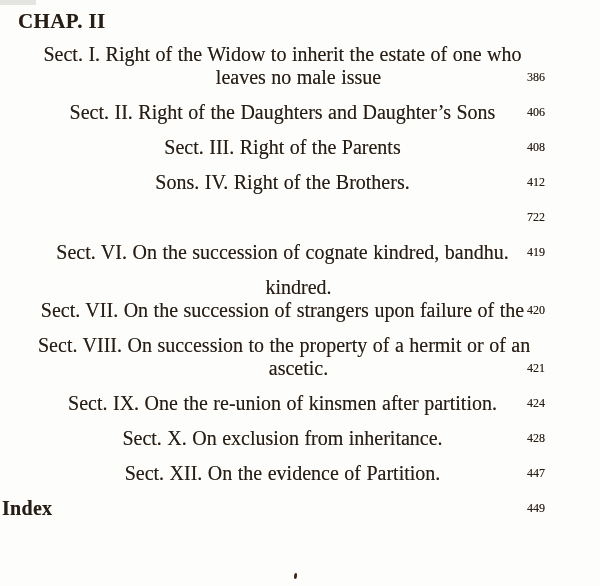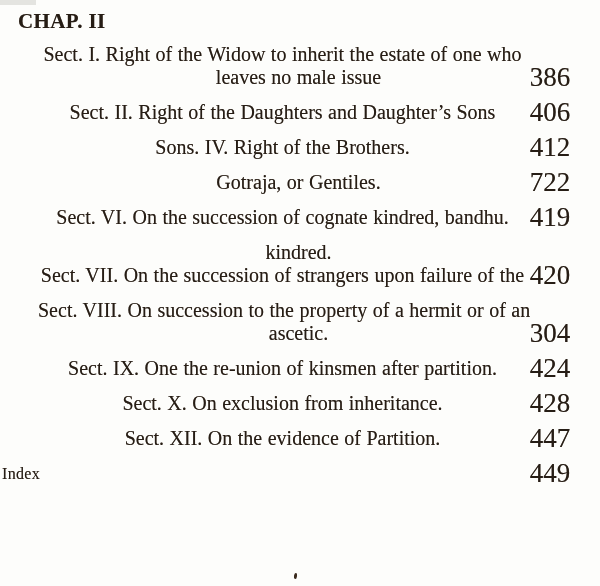--- a/index.html
+++ b/index.html
@@ -49,34 +49,34 @@
     white-space: nowrap;
     word-spacing: 0.5px;
     text-align: center;
   }
   .entry-text .line.cont {
     padding-left: 32px;
   }
   .page-num {
     flex: 0 0 46px;
     width: 46px;
-    text-align: center;
-    font-size: 27px;
+    text-align: left;
+    font-size: 12px;
     line-height: 23px;
   }
   .index-row {
     display: flex;
     align-items: flex-end;
     margin-left: -36px;
     margin-top: 12px;
   }
   .index-label {
     flex: 1 1 0;
-    font-size: 16px;
-    font-weight: normal;
+    font-size: 20px;
+    font-weight: bold;
     line-height: 23px;
     letter-spacing: 0.3px;
   }
   .ink-speck {
     position: absolute;
     left: 294px;
     top: 573px;
     width: 3px;
     height: 6px;
     background: #3c2b1e;
@@ -101,31 +101,36 @@
     <div class="page-num">386</div>
   </div>
 
   <div class="entry">
     <div class="entry-text">
           <div class="line">Sect. II. Right of the Daughters and Daughter’s Sons</div>
         </div>
     <div class="page-num">406</div>
   </div>
 
+  <div class="entry">
+    <div class="entry-text">
+          <div class="line">Sect. III. Right of the Parents</div>
+        </div>
+    <div class="page-num">408</div>
+  </div>
 
   <div class="entry">
     <div class="entry-text">
           <div class="line">Sons. IV. Right of the Brothers.</div>
         </div>
     <div class="page-num">412</div>
   </div>
 
   <div class="entry">
     <div class="entry-text">
-          <div class="line cont">Gotraja, or Gentiles.</div>
         </div>
     <div class="page-num">722</div>
   </div>
 
   <div class="entry">
     <div class="entry-text">
           <div class="line">Sect. VI. On the succession of cognate kindred, bandhu.</div>
         </div>
     <div class="page-num">419</div>
   </div>
@@ -136,21 +141,21 @@
           <div class="line">Sect. VII. On the succession of strangers upon failure of the</div>
         </div>
     <div class="page-num">420</div>
   </div>
 
   <div class="entry">
     <div class="entry-text">
           <div class="line">Sect. VIII. On succession to the property of a hermit or of an</div>
           <div class="line cont">ascetic.</div>
         </div>
-    <div class="page-num">304</div>
+    <div class="page-num">421</div>
   </div>
 
   <div class="entry">
     <div class="entry-text">
           <div class="line">Sect. IX. One the re-union of kinsmen after partition.</div>
         </div>
     <div class="page-num">424</div>
   </div>
 
   <div class="entry">

